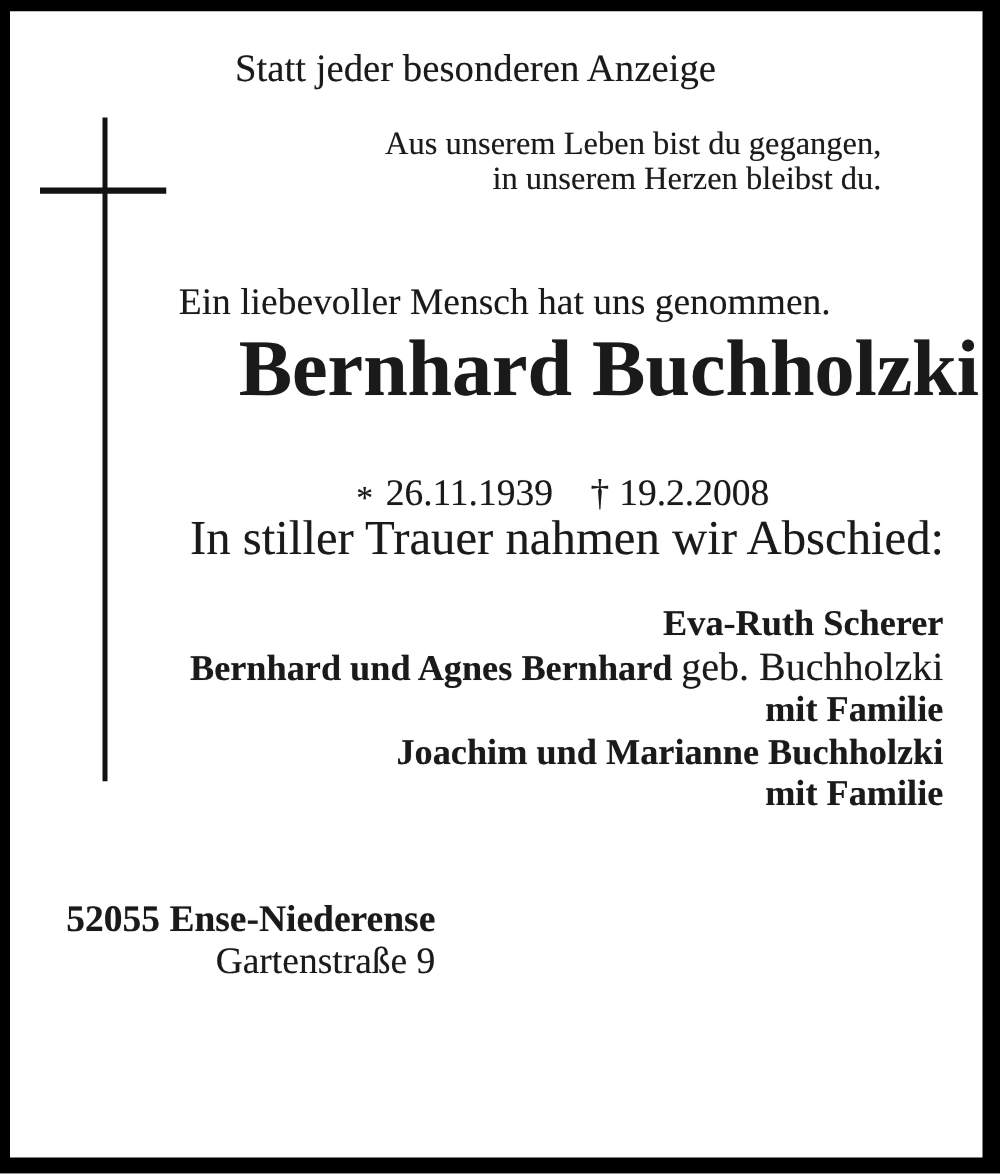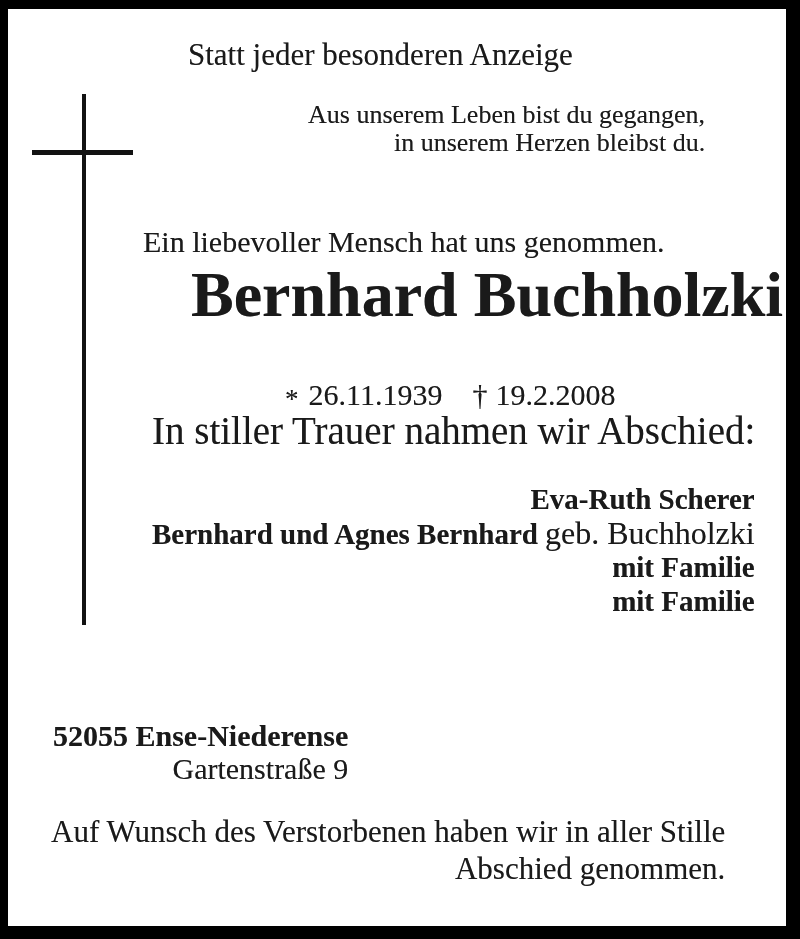--- a/index.html
+++ b/index.html
@@ -98,27 +98,26 @@
     <div>
       <span>Eva-Ruth Scherer</span>
     </div>
     <div>
       <span>Bernhard und Agnes Bernhard</span><span class="suffix">geb. Buchholzki</span>
     </div>
     <div>
       <span>mit Familie</span>
     </div>
     <div>
+      <span>Joachim und Marianne Buchholzki</span>
+    </div>
+    <div>
       <span>mit Familie</span>
     </div>
   </div>
 
   <div class="abs address soft">
     <div class="bold">52055 Ense-Niederense</div>
     <div>Gartenstraße 9</div>
   </div>
 
-  <div class="abs closing soft">
-    <div>Auf Wunsch des Verstorbenen haben wir in aller Stille</div>
-    <div>Abschied genommen.</div>
-  </div>
 
 </div>
 
 </body></html>

